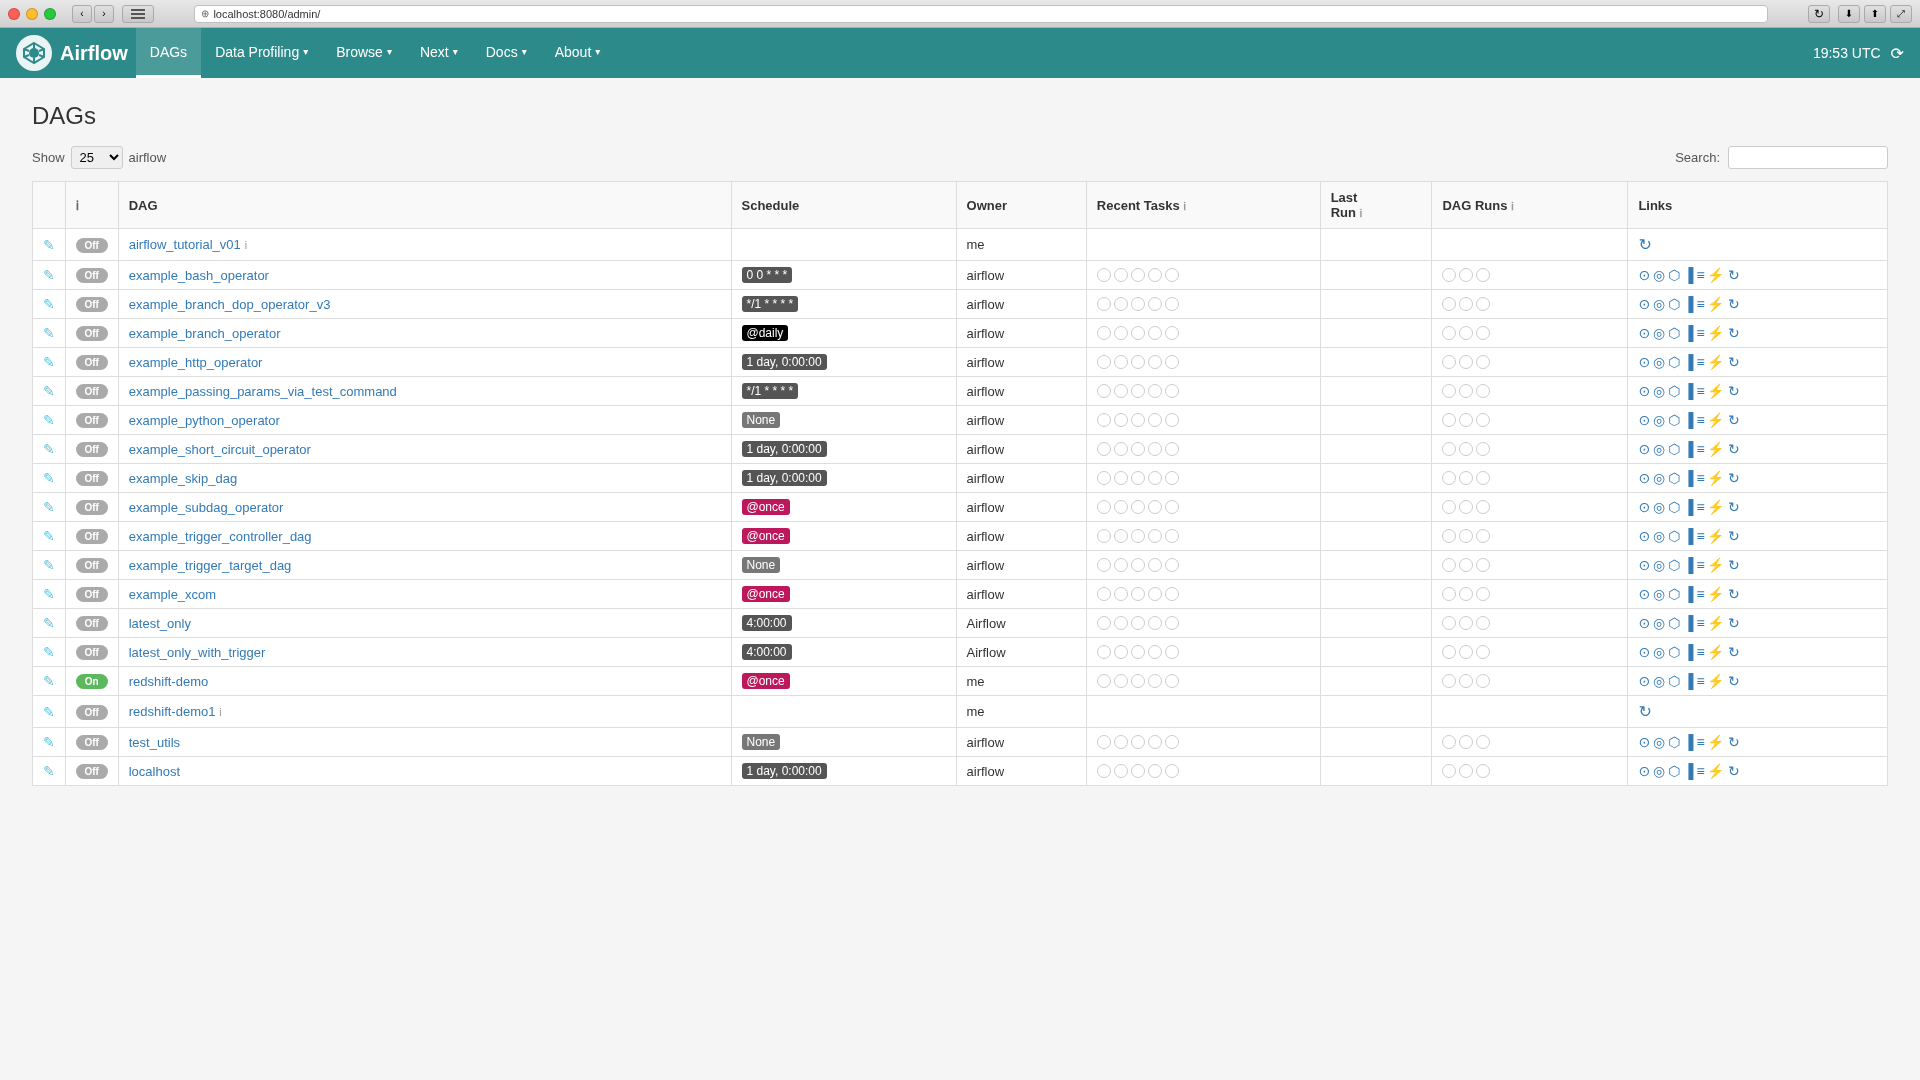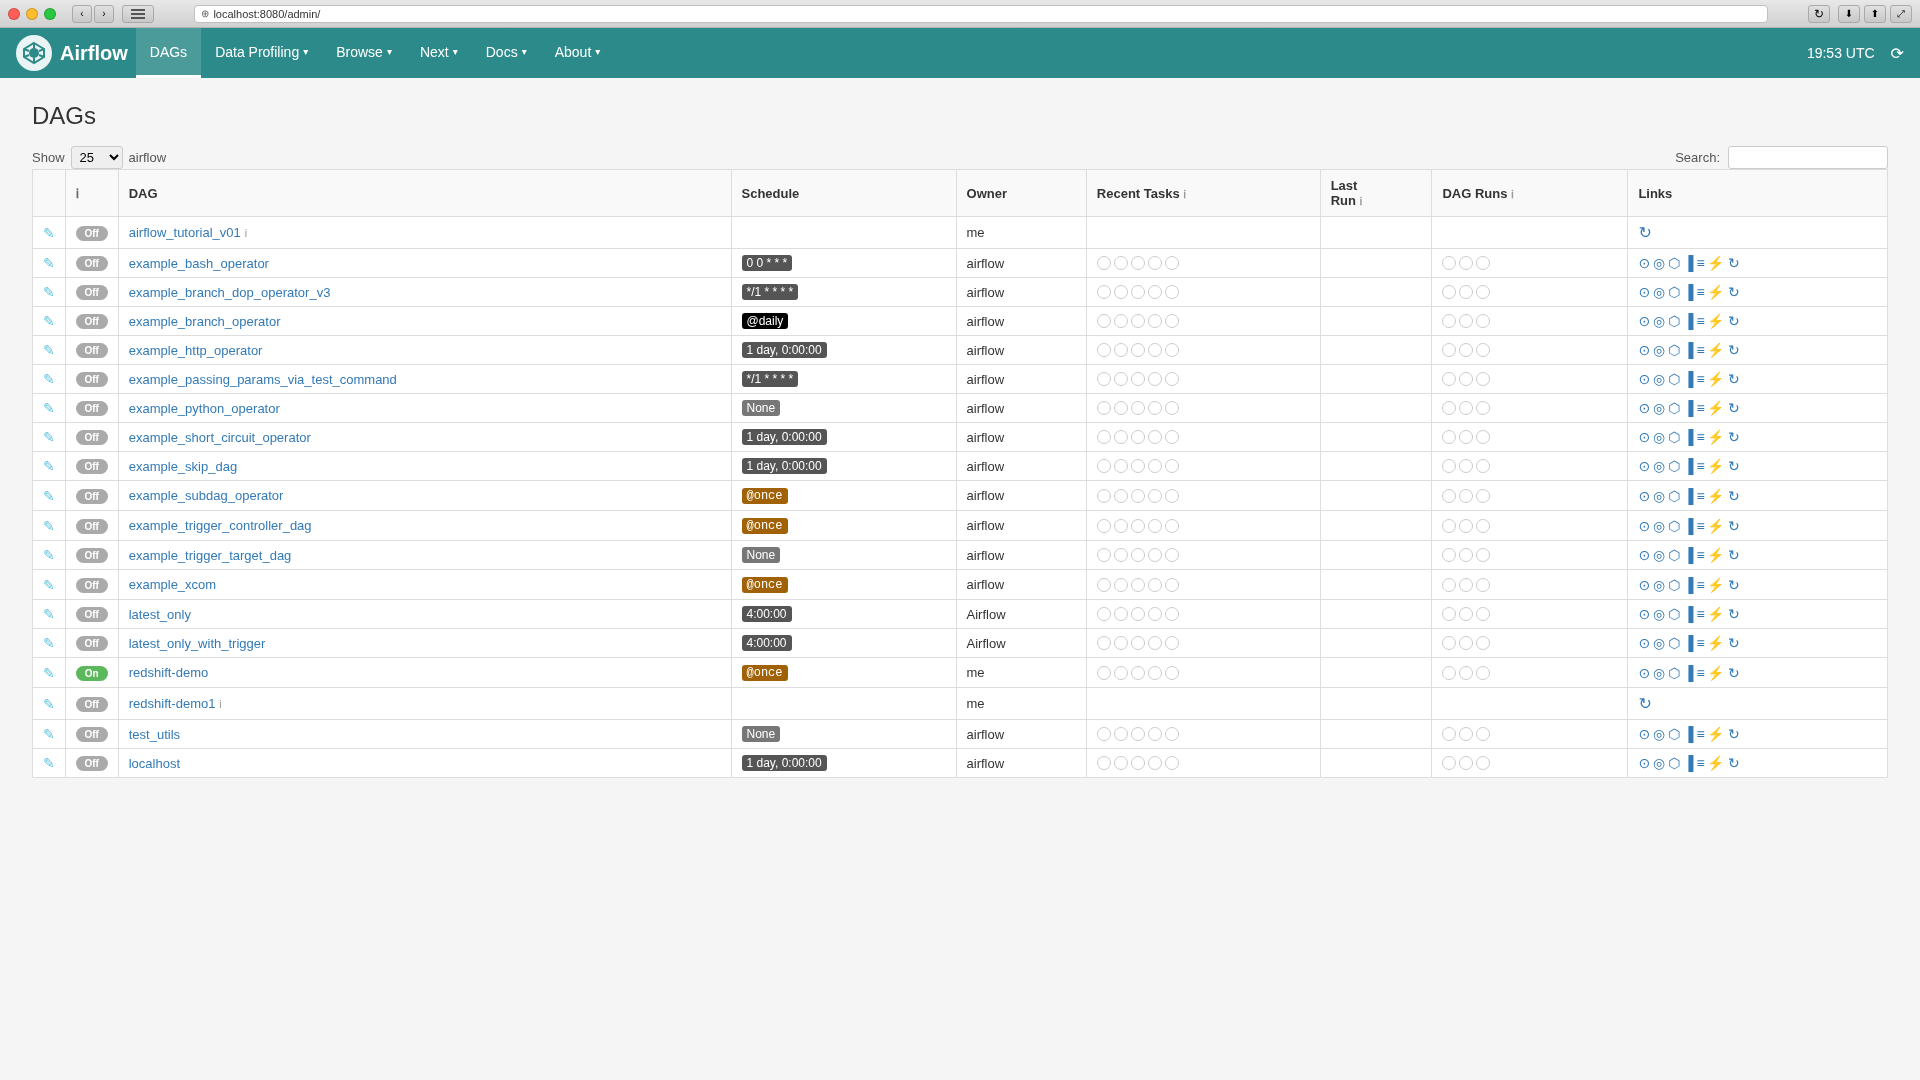--- a/index.html
+++ b/index.html
@@ -77,33 +77,34 @@
       background: rgba(255,255,255,0.15);
       border-bottom: 3px solid white;
     }
     .nav-item .caret { margin-left: 4px; font-size: 10px; }
     .navbar-right {
       margin-left: auto;
       display: flex;
       align-items: center;
       color: white;
       font-size: 14px;
-      gap: 16px;
+      gap: 10px;
     }
     .navbar-time { font-size: 14px; }
 
     
     .main-content { padding: 24px 32px; }
     .page-title { font-size: 24px; font-weight: 400; color: #333; margin-bottom: 16px; }
 
     
     .table-controls {
       display: flex;
       align-items: center;
       justify-content: space-between;
+      margin-bottom: 12px;
     }
     .show-entries {
       display: flex; align-items: center; gap: 6px; color: #555; font-size: 13px;
     }
     .show-entries select {
       border: 1px solid #ccc; border-radius: 3px; padding: 2px 4px; font-size: 13px;
     }
     .search-area { display: flex; align-items: center; gap: 8px; color: #555; font-size: 13px; }
     .search-area input {
       border: 1px solid #ccc; border-radius: 3px; padding: 3px 6px; font-size: 13px; width: 160px;
@@ -162,21 +163,21 @@
 
     .schedule-badge {
       display: inline-block;
       background: #555;
       color: white;
       font-size: 12px;
       padding: 1px 5px;
       border-radius: 3px;
       white-space: nowrap;
     }
-    .schedule-badge.once { background: #a16207; font-family: Liberation Mono, monospace; }
+    .schedule-badge.once { background: #be185d; }
     .schedule-badge.none { background: #777; }
     .schedule-badge.daily { background: #000000; }
     .schedule-badge.interval { background: #555; }
 
     .task-circles {
       display: flex; gap: 3px; align-items: center;
     }
     .task-circle {
       width: 14px; height: 14px; border-radius: 50%;
       border: 1px solid #ccc; background: white;

